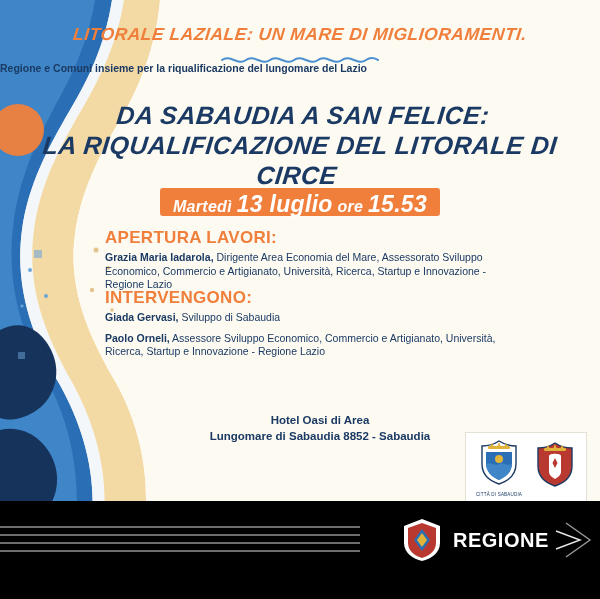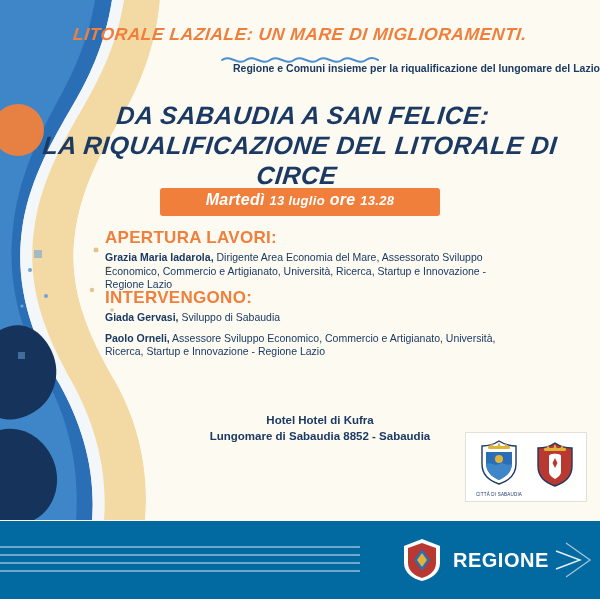--- a/index.html
+++ b/index.html
@@ -60,21 +60,21 @@
     top: 50px;
     left: 0;
     width: 600px;
     text-align: center;
   }
   .subkicker {
     position: absolute;
     top: 62px;
     left: 0;
     width: 600px;
-    text-align: right;
+    text-align: left;
     color: #1b3a63;
     font-size: 10.5px;
     font-weight: bold;
   }
 
   .title {
     position: absolute;
     top: 100px;
     left: 0;
     width: 600px;
@@ -103,21 +103,21 @@
     top: 191px;
     left: 0;
     width: 600px;
     text-align: center;
     color: #ffffff;
     font-size: 16px;
     font-weight: bold;
     font-style: italic;
     letter-spacing: 0.3px;
   }
-  .datebar-text .big { font-size: 13px; }
+  .datebar-text .big { font-size: 23px; }
 
   .block {
     position: absolute;
     left: 105px;
     width: 400px;
     color: #1b3a63;
   }
   .sec-head {
     color: #f07f3c;
     font-size: 17px;
@@ -165,22 +165,22 @@
     letter-spacing: 0.2px;
     margin-top: 2px;
   }
 
   
   .footer {
     position: absolute;
     left: 0;
     bottom: 0;
     width: 600px;
-    height: 78px;
-    background: #0369a1;
+    height: 98px;
+    background: #000000;
   }
   .footer-lines {
     position: absolute;
     left: 0;
     top: 0;
     width: 600px;
     height: 78px;
   }
   .regione-logo {
     position: absolute;
@@ -248,42 +248,42 @@
 
     <div class="subkicker">Regione e Comuni insieme per la riqualificazione del lungomare del Lazio</div>
 
     <div class="title">
       <div class="l1">DA SABAUDIA A SAN FELICE:</div>
       <div class="l2">LA RIQUALIFICAZIONE DEL LITORALE DI CIRCE</div>
     </div>
 
     <div class="datebar"></div>
     <div class="datebar-text">
-      <span>Martedì </span><span class="big">13 luglio</span><span> ore </span><span class="big">13.28</span>
+      <span>Martedì </span><span class="big">13 luglio</span><span> ore </span><span class="big">15.53</span>
     </div>
 
     <div class="block" style="top:228px;">
       <div class="sec-head">APERTURA LAVORI:</div>
       <div class="person">
         <b>Grazia Maria Iadarola,</b><span> Dirigente Area Economia del Mare, Assessorato Sviluppo Economico, Commercio e Artigianato, Università, Ricerca, Startup e Innovazione - Regione Lazio</span>
       </div>
     </div>
 
     <div class="block" style="top:288px;">
       <div class="sec-head">INTERVENGONO:</div>
       <div class="person">
         <b>Giada Gervasi,</b><span> Sviluppo di Sabaudia</span>
       </div>
       <div class="person">
         <b>Paolo Orneli,</b><span> Assessore Sviluppo Economico, Commercio e Artigianato, Università, Ricerca, Startup e Innovazione - Regione Lazio</span>
       </div>
     </div>
 
     <div class="venue">
-      <div>Hotel Hotel di Kufra</div>
+      <div>Hotel Oasi di Area</div>
       <div>Lungomare di Sabaudia 8852 - Sabaudia</div>
     </div>
 
     <div class="logos">
       <div class="crest">
         <svg width="42" height="48" viewBox="0 0 42 48" xmlns="http://www.w3.org/2000/svg">
           <path d="M21,3 C27,7 33,8 38,8 L38,26 C38,37 30,43 21,46 C12,43 4,37 4,26 L4,8 C9,8 15,7 21,3 Z" fill="#ffffff" stroke="#1b3a63" stroke-width="1.4"></path>
           <path d="M8,14 L34,14 L34,25 C34,34 28,39 21,42 C14,39 8,34 8,25 Z" fill="#2a6fb5"></path>
           <path d="M8,26 C13,23 17,29 21,26 C25,23 29,29 34,26 L34,25 C34,34 28,39 21,42 C14,39 8,34 8,25 Z" fill="#3f86c9"></path>
           <path d="M12,9 L14,5 L16,9 Z M19,9 L21,4 L23,9 Z M26,9 L28,5 L30,9 Z" fill="#e0b33a"></path>

